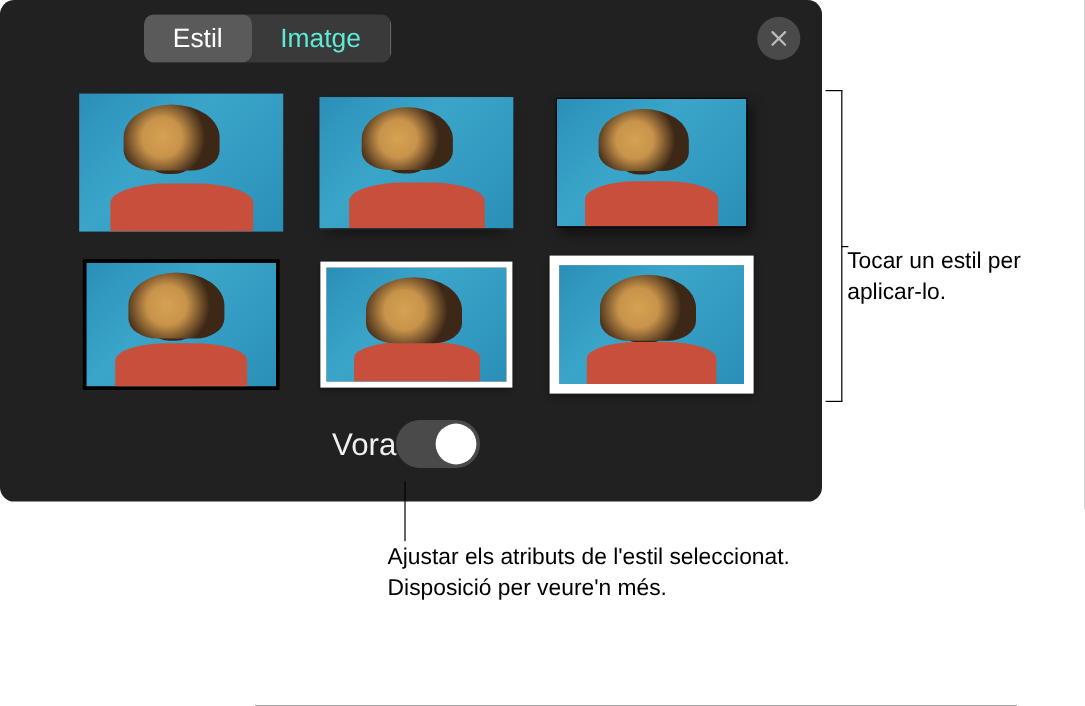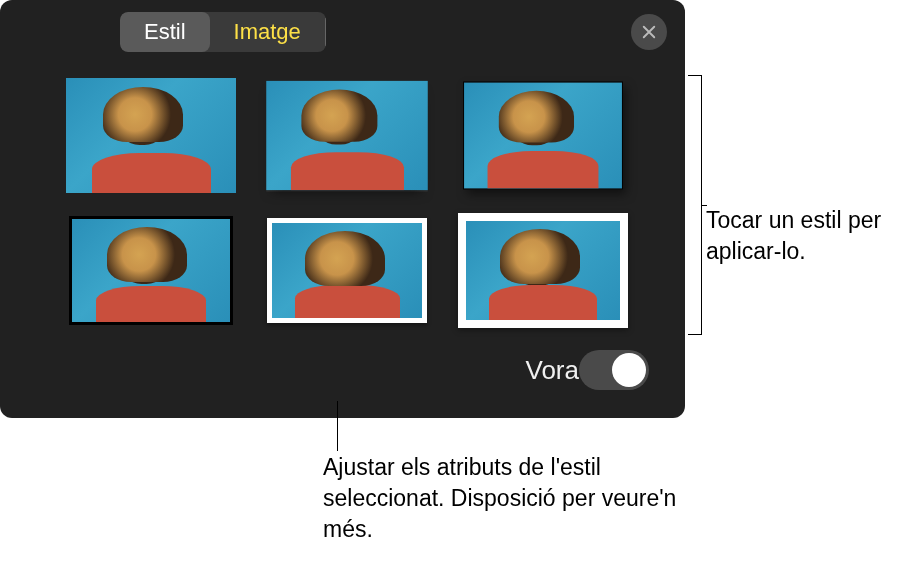--- a/index.html
+++ b/index.html
@@ -34,21 +34,21 @@
       display: flex;
       background: #3a3a3a;
       border-radius: 8px;
       height: 40px;
       overflow: hidden;
       margin-left: 100px;
     }
     .segmented button {
       background: transparent;
       border: none;
-      color: #fde047;
+      color: #5eead4;
       font-size: 22px;
       padding: 0 24px;
       cursor: pointer;
       white-space: nowrap;
       font-family: inherit;
     }
     .segmented button.active {
       background: #5a5a5a;
       border-radius: 8px;
       color: #fff;
@@ -129,21 +129,21 @@
     }
     .thumb.style-1 .thumb-img { border: none; }
     .thumb.style-2 .thumb-img { box-shadow: 0 8px 12px -6px rgba(0,0,0,0.6), 0 2px 0 rgba(255,255,255,0.05); transform: scale(0.95); }
     .thumb.style-3 .thumb-img { border: 1px solid #000; box-shadow: 4px 6px 10px rgba(0,0,0,0.5); transform: scale(0.94); }
     .thumb.style-4 .thumb-img { border: 3px solid #000; width: 164px; height: 109px; }
     .thumb.style-5 .thumb-img { border: 5px solid #fff; width: 160px; height: 105px; box-shadow: 0 2px 4px rgba(0,0,0,0.4); }
     .thumb.style-6 .thumb-img { border: 8px solid #fff; width: 170px; height: 115px; box-shadow: 0 2px 6px rgba(0,0,0,0.4); }
     .footer-row {
       display: flex;
       align-items: center;
-      justify-content: flex-end;
+      justify-content: center;
       padding: 22px 36px 0 28px;
     }
     .footer-label {
       color: #f0f0f0;
       font-size: 26px;
       font-weight: 400;
     }
     .toggle {
       width: 70px;
       height: 40px;
@@ -158,21 +158,21 @@
       position: absolute;
       right: 3px;
       top: 3px;
       width: 34px;
       height: 34px;
       background: #fff;
       border-radius: 50%;
     }
     .callout {
       position: absolute;
-      font-size: 23px;
+      font-size: 19px;
       line-height: 1.35;
       color: #000;
     }
     .callout-right {
       left: 706px;
       top: 205px;
       width: 195px;
     }
     .callout-bottom {
       left: 323px;

